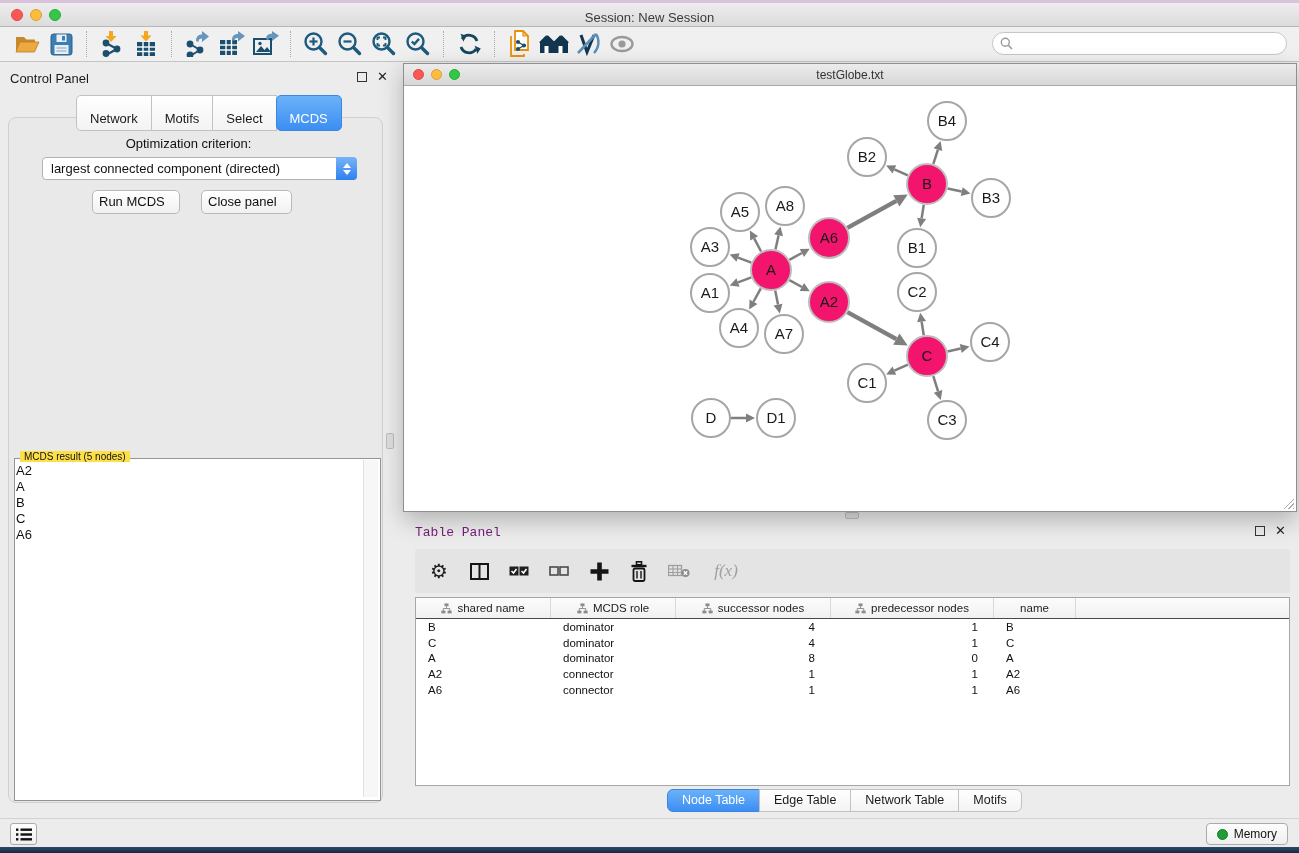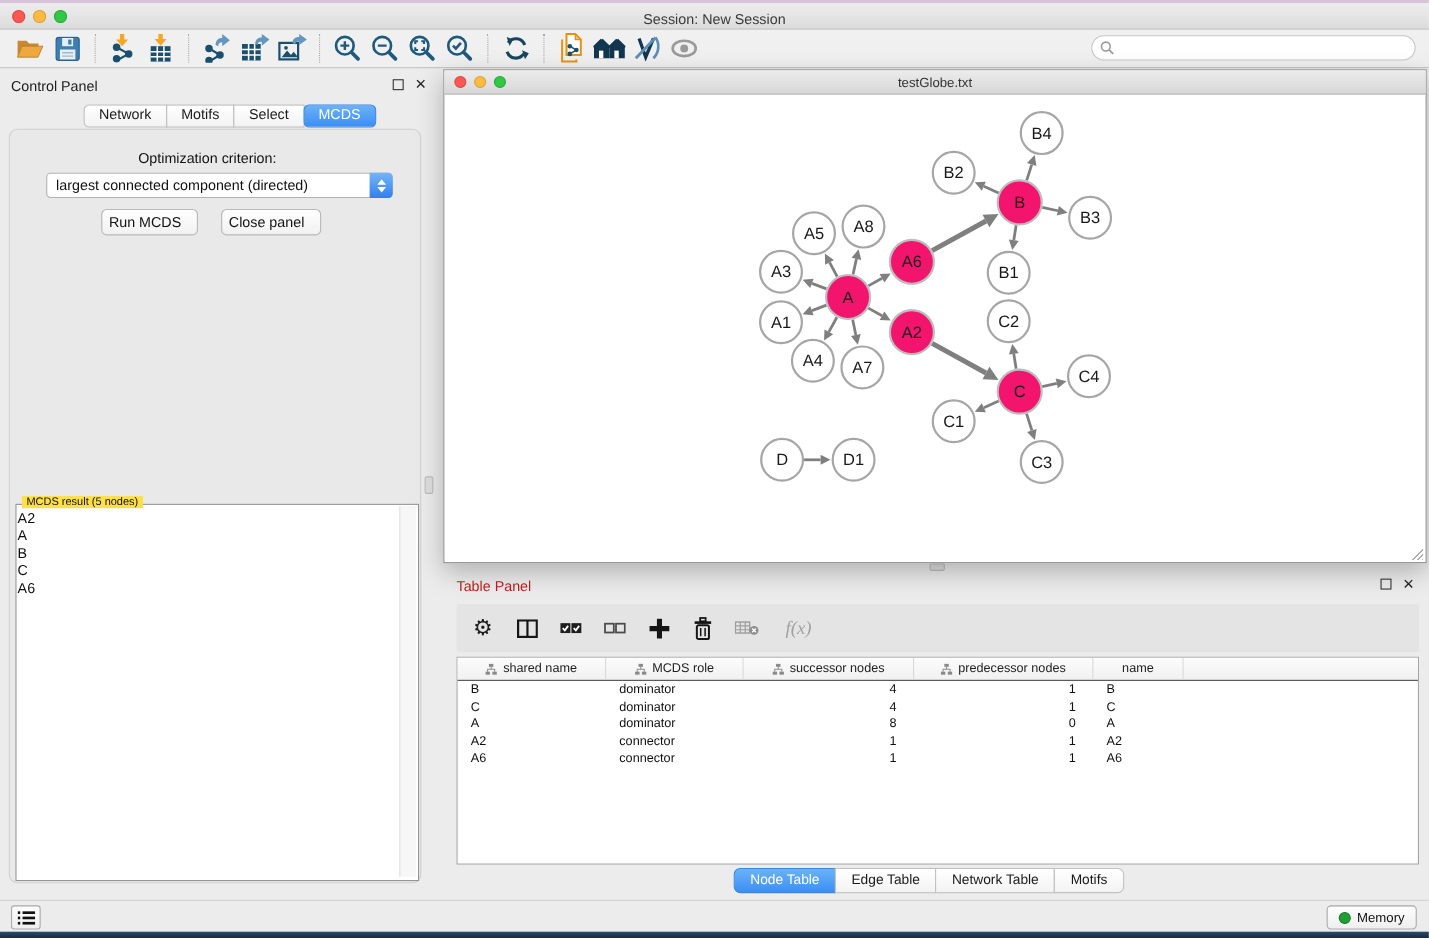--- a/index.html
+++ b/index.html
@@ -27,21 +27,21 @@
 
   
   .cp-title { left:10px; top:71px; font-size:13px; color:#1c1c1c; }
   .panel-ctl { top:72px; font-size:12px; color:#222; display:flex; gap:10px; }
   .float-ic { width:10px; height:10px; border:1.6px solid #333; display:inline-block; }
   .close-ic { font-size:13px; font-weight:bold; color:#222; line-height:10px; }
   .cp-box { left:8px; top:117px; width:375px; height:686px; background:#e9e9e9;
     border:1px solid #d0d0d0; border-radius:8px; }
   .cp-tabs { left:77px; top:95px; display:flex; }
   .seg { background:linear-gradient(#ffffff,#f3f3f3); border:1px solid #c2c2c2; margin-left:-1px;
-    font-size:13px; color:#1a1a1a; padding:0 13px 4px 13px; }
+    font-size:13px; color:#1a1a1a; padding:15px 13px 4px 13px; }
   .seg:first-child { border-radius:5px 0 0 5px; }
   .seg:last-child { border-radius:0 5px 5px 0; }
   .seg.active { background:linear-gradient(#6ab2f8,#3c8ef4); border-color:#3a86e0; color:#fff; border-radius:5px; }
   .opt-label { left:8px; top:136px; width:345px; text-align:center; font-size:13px; color:#111;padding-left:16px; }
   .dropdown { left:42px; top:157px; width:315px; height:23px; background:#fff; border:1px solid #b3b3b3;
     border-radius:4px; display:flex; align-items:center;gap:40px; }
   .dropdown .val { flex:1; font-size:13px; color:#111; padding-left:8px; white-space:nowrap; }
   .dd-step { width:21px; height:23px; margin-right:-1px; border-radius:0 4px 4px 0;
     background:linear-gradient(#76b4f7,#2f80ef); display:flex; flex-direction:column; align-items:center; justify-content:center; gap:2px; }
   .tri-up { width:0; height:0; border-left:4px solid transparent; border-right:4px solid transparent; border-bottom:5px solid #fff; }
@@ -60,21 +60,21 @@
     border-bottom:1px solid #a8a8a8; }
   .net-title { top:4px; width:892px; text-align:center; font-size:12px; color:#333; }
   .tl.small { width:11px; height:11px; top:5px; }
   .grip { right:2px; bottom:2px; width:13px; height:13px;
     background:repeating-linear-gradient(135deg,transparent 0 2px,#adadad 2px 3px);
     clip-path:polygon(100% 0,100% 100%,0 100%); }
   .v-handle { left:386px; top:433px; width:8px; height:16px; background:#dedede; border:1px solid #bdbdbd; border-radius:2px; }
   .h-handle { left:845px; top:512px; width:14px; height:7px; background:#dedede; border:1px solid #bdbdbd; border-radius:2px; }
 
   
-  .tp-title { left:415px; top:525px; font-size:13px; color:#b91c1c; }
+  .tp-title { left:415px; top:525px; font-size:13px; color:#701a75;font-family:Liberation Mono, monospace; }
   .tp-toolbar { left:415px; top:549px; width:875px; height:44px; background:#e4e4e4; border-radius:3px;
     display:flex; align-items:center; gap:16px; padding-left:12px; }
   .tp-ic { display:flex; align-items:center; justify-content:center; width:24px; height:26px; }
   .gear-glyph { font-size:20px; color:#1d1d1d; line-height:22px; }
   .fx { font-family:"Liberation Serif","DejaVu Serif",serif; font-style:italic; font-size:17px; color:#a0a0a0;text-align:right; }
   .table-box { left:415px; top:597px; width:875px; height:189px; background:#fff; border:1px solid #a6a6a6; }
   .thead { display:flex; height:21px; background:linear-gradient(#fcfcfc,#f1f1f1); border-bottom:1px solid #4a4a4a; }
   .th { display:flex; align-items:center; justify-content:center; gap:5px; font-size:11.5px; color:#222;
     border-right:1px solid #d9d9d9; height:100%; }
   .trow { display:flex; height:15.8px; align-items:center; }

